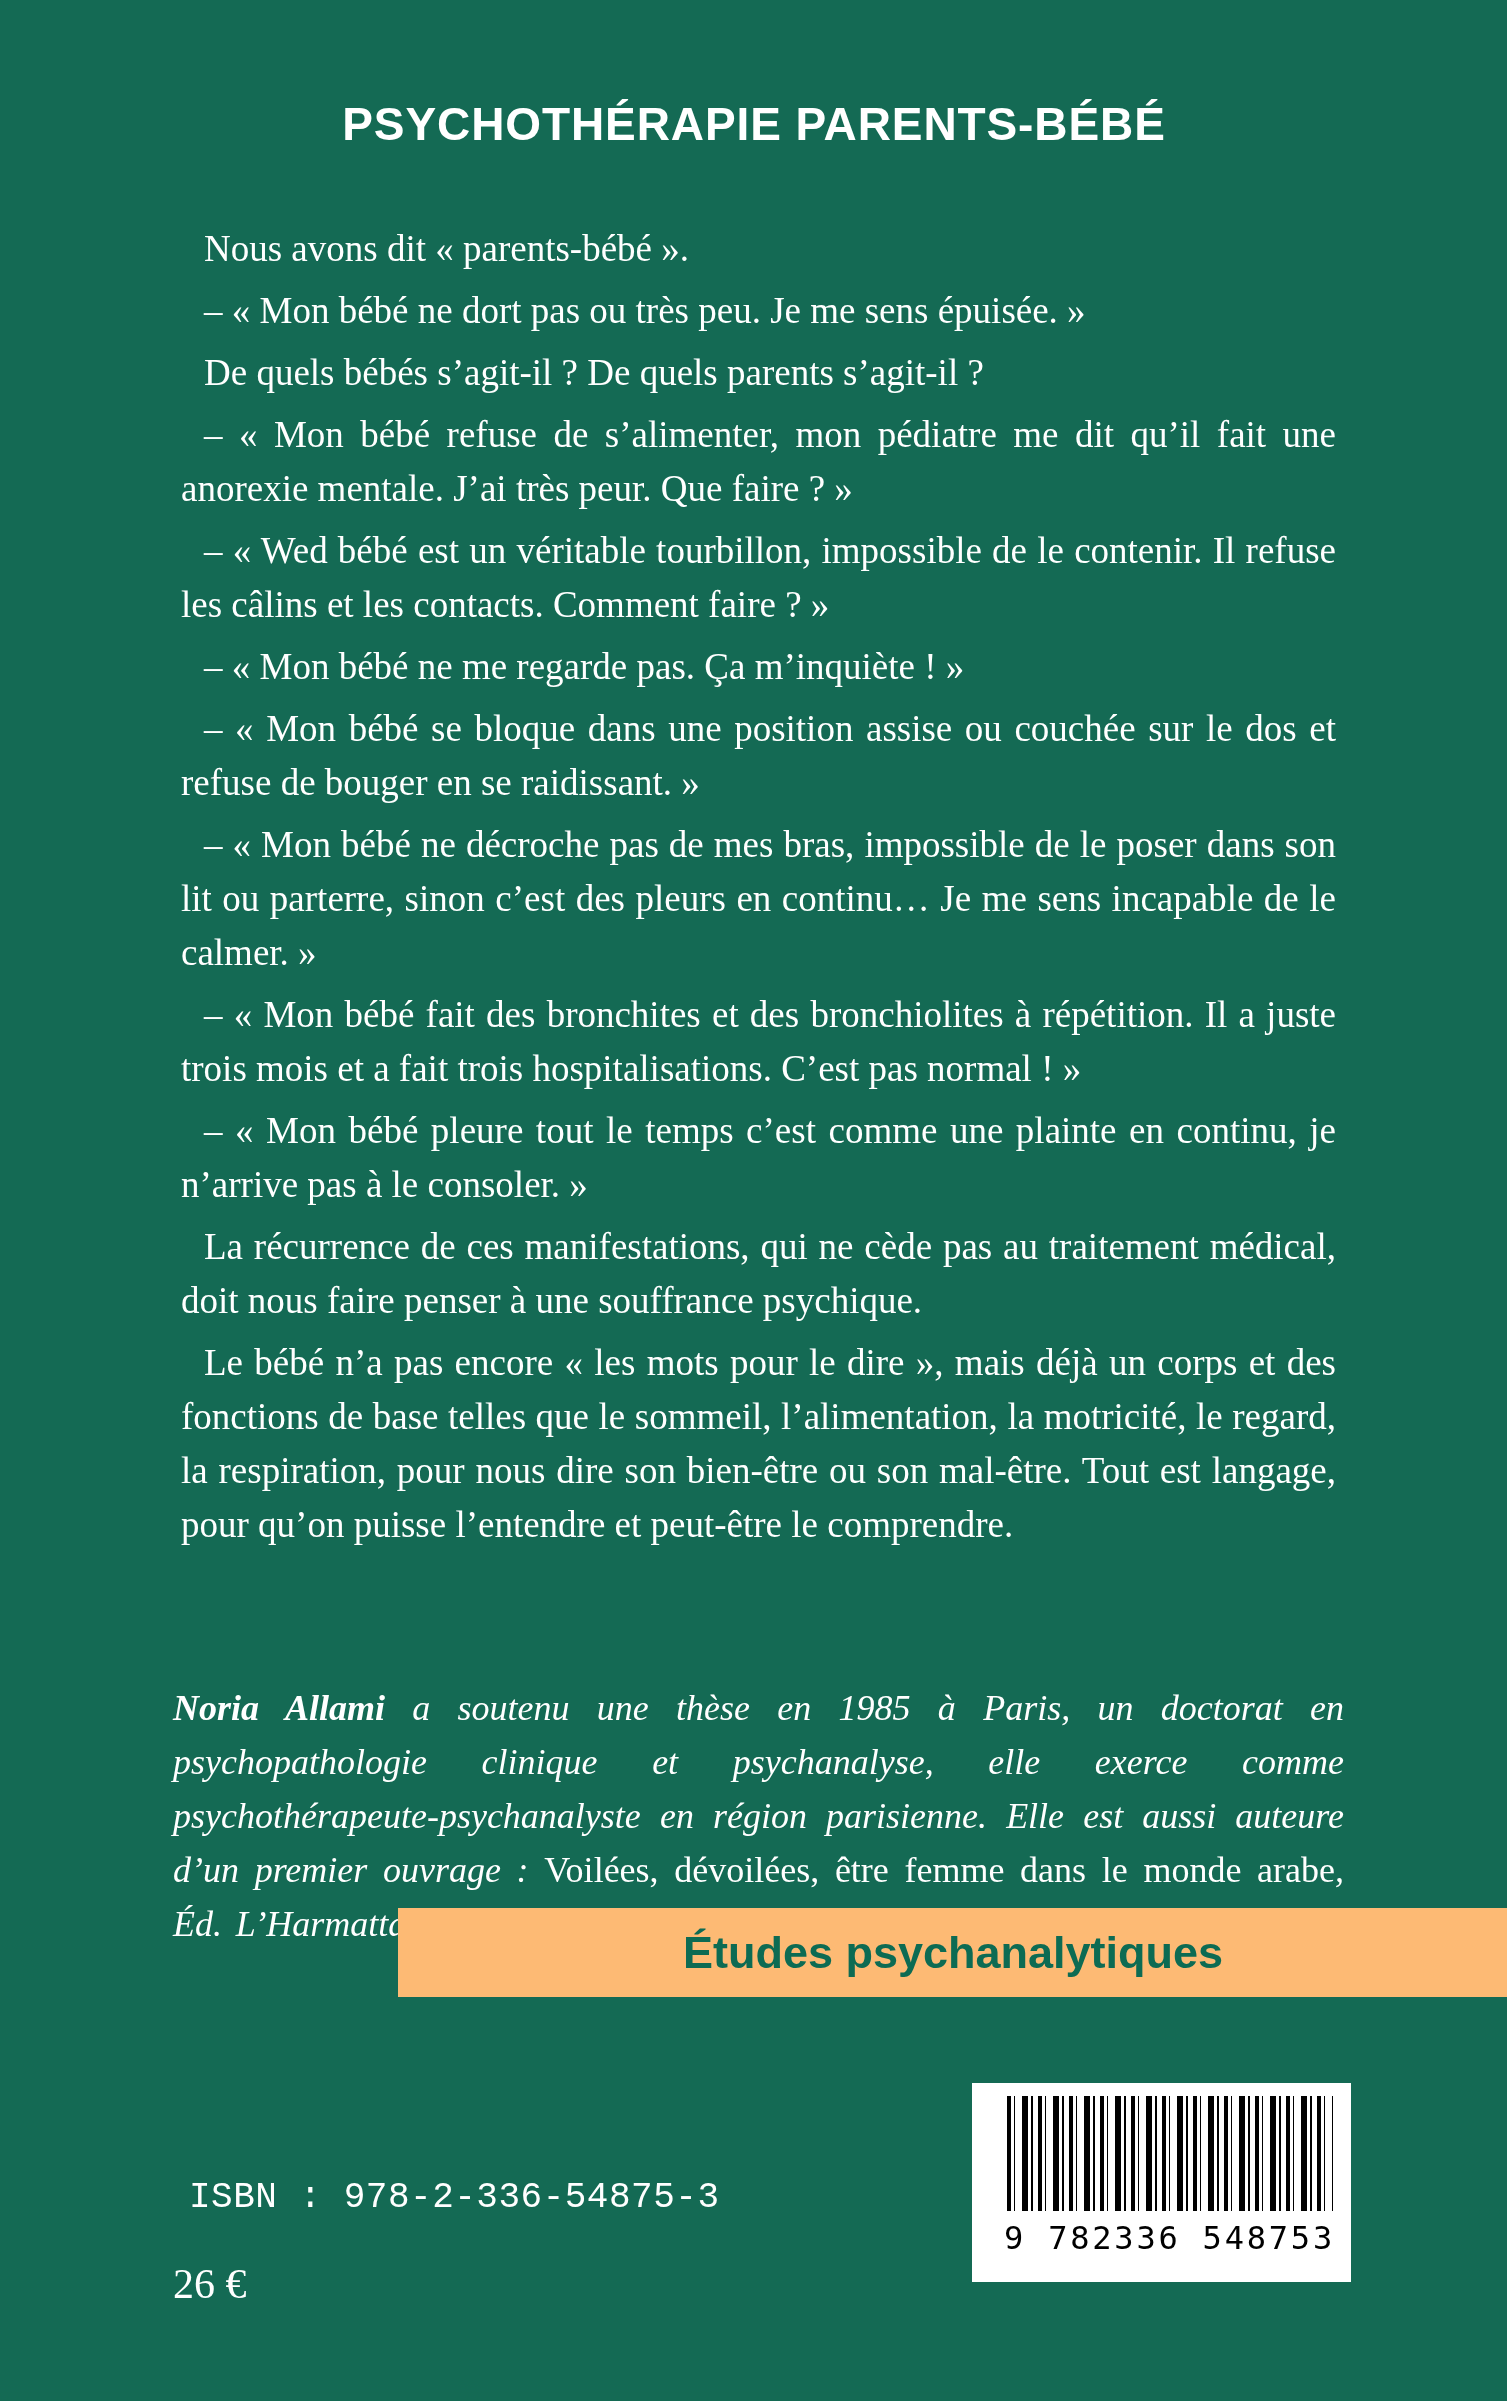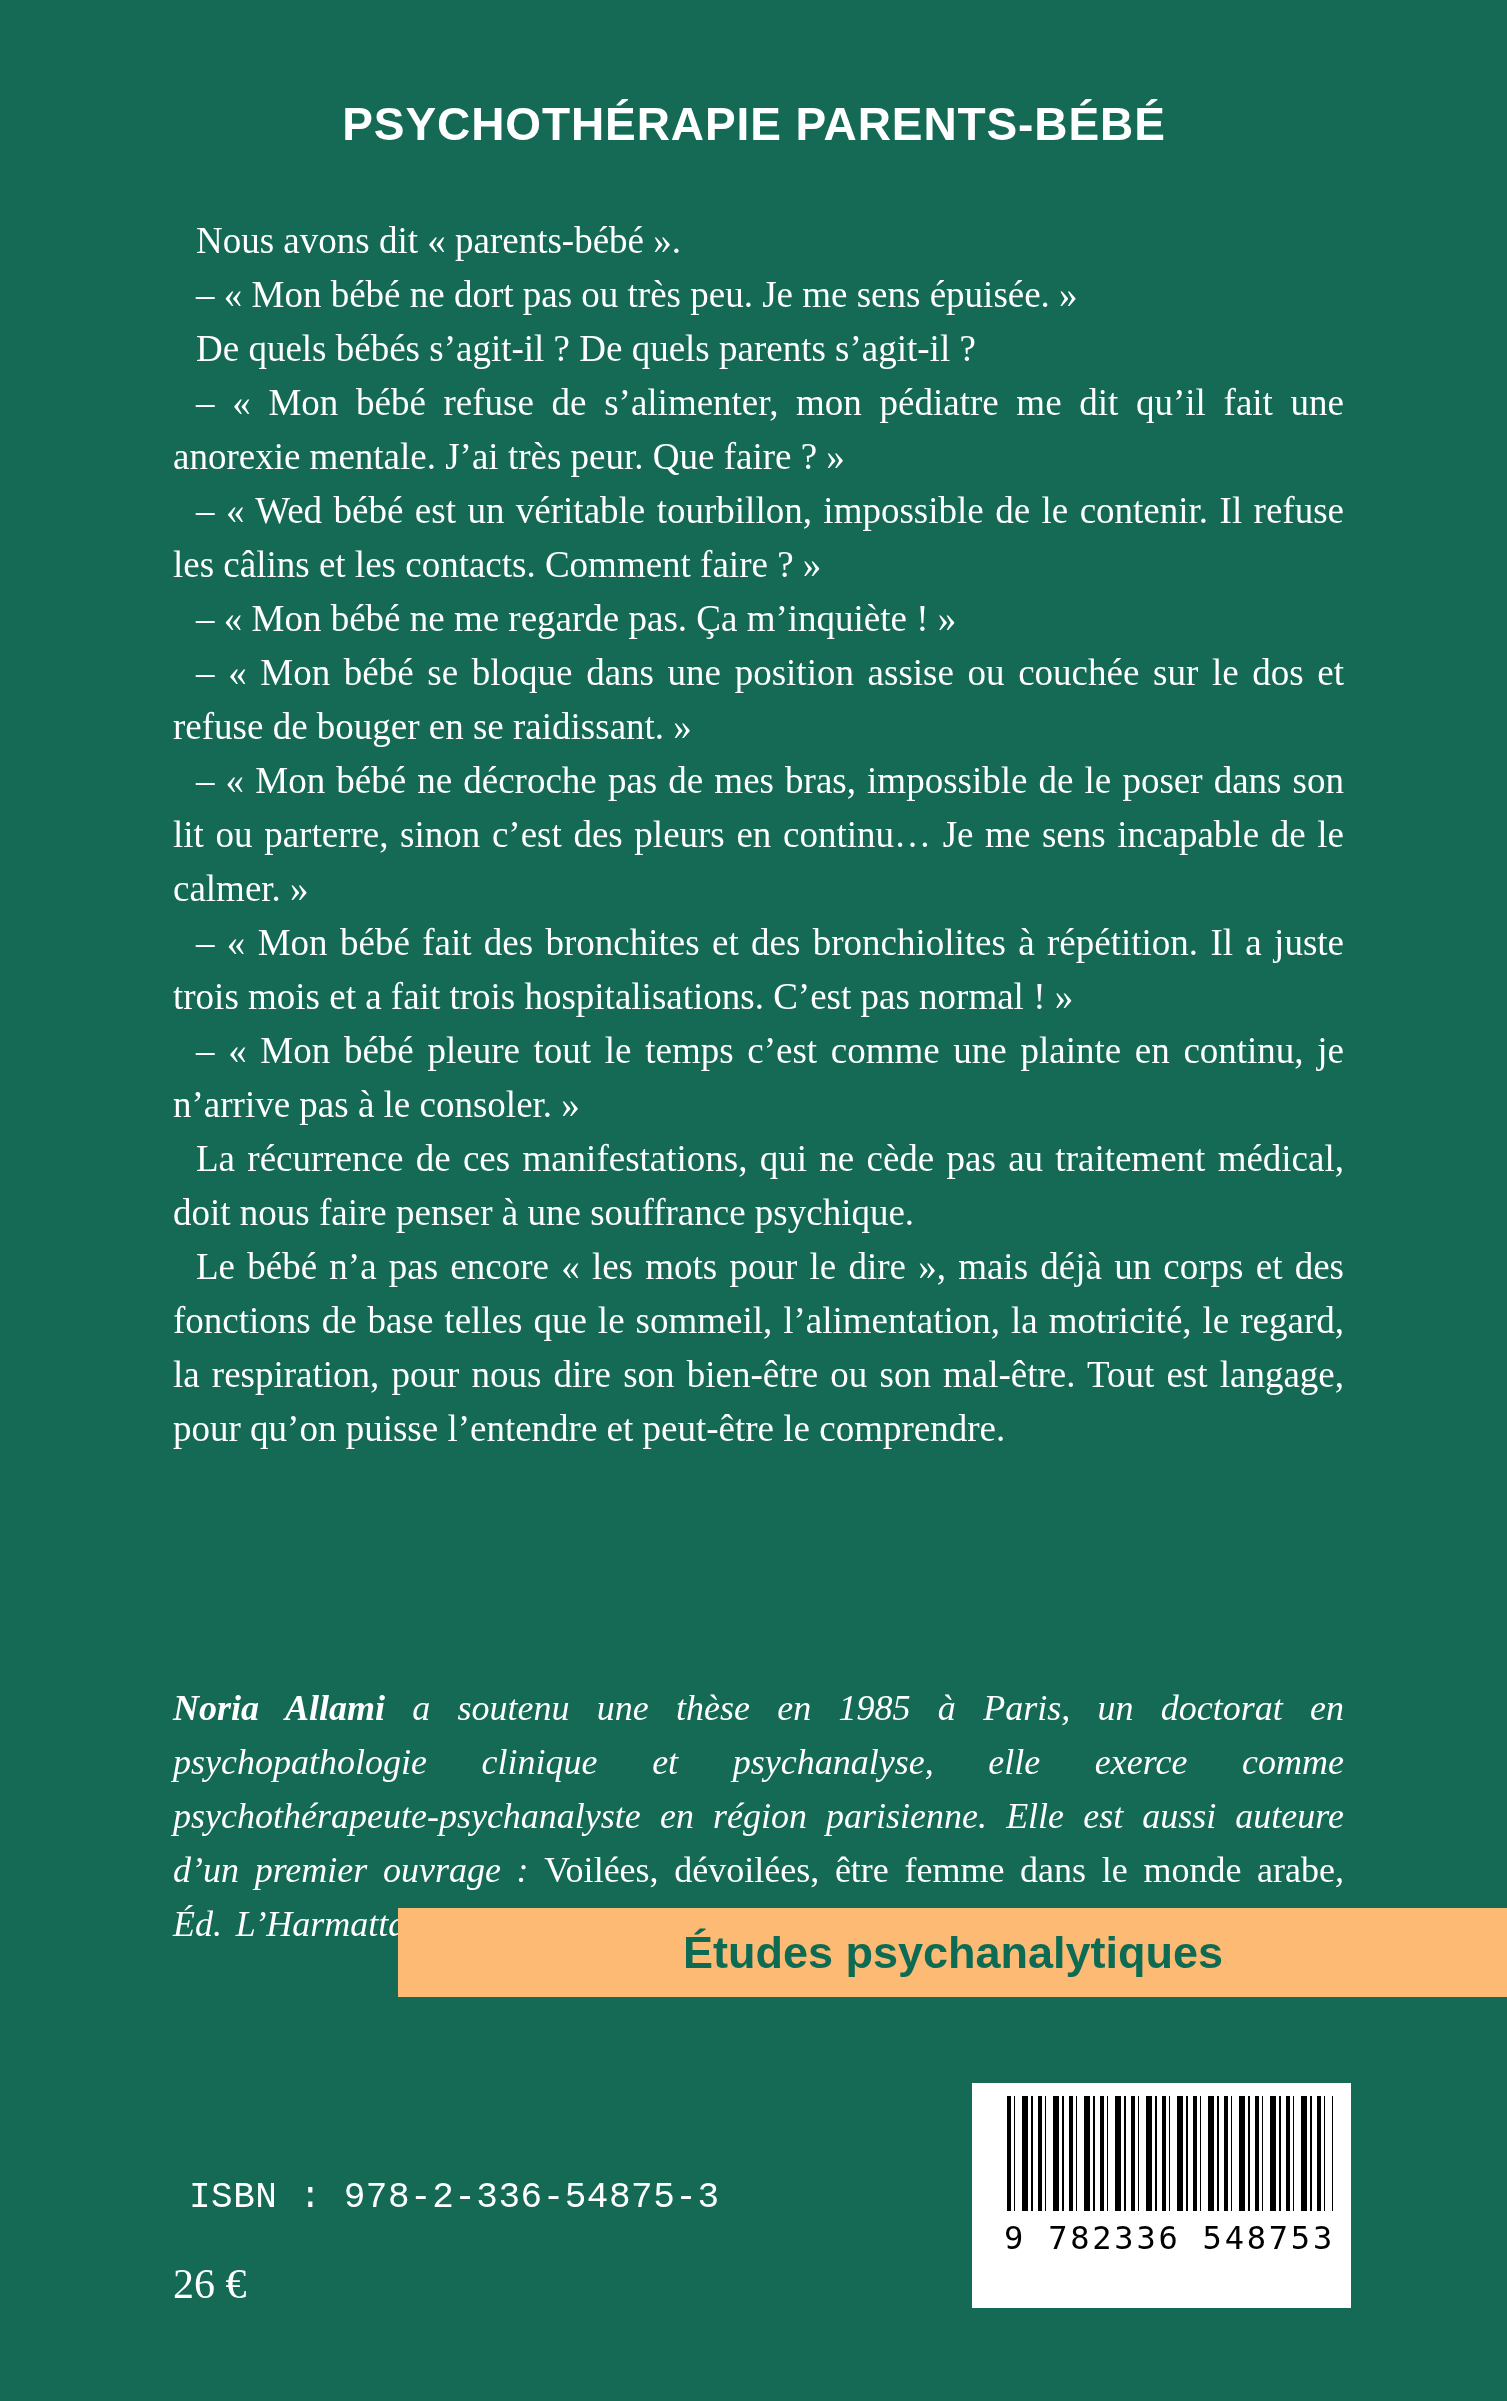--- a/index.html
+++ b/index.html
@@ -30,21 +30,21 @@
   .body-text {
     position: absolute;
     left: 173px;
     top: 214px;
     width: 1171px;
     font-size: 37px;
     line-height: 54px;
     text-align: justify;
   }
   .body-text p {
-    margin: 0;
+    margin: 8px;
     text-indent: 23px;
   }
   .bio {
     position: absolute;
     left: 173px;
     top: 1645px;
     width: 1171px;
     font-size: 36px;
     line-height: 54px;
     font-style: italic;
@@ -68,21 +68,21 @@
     color: #0d6b53;
     font-family: "Liberation Sans", sans-serif;
     font-weight: bold;
     font-size: 45px;
   }
   .barcode-box {
     position: absolute;
     left: 972px;
     top: 2083px;
     width: 379px;
-    height: 225px;
+    height: 199px;
     background: #ffffff;
     box-sizing: border-box;
     display: flex;
     flex-direction: column;
     align-items: center;
     padding-top: 13.2px;
     padding-left: 16px;
   }
   .barcode-bars {
     width: 326px;

